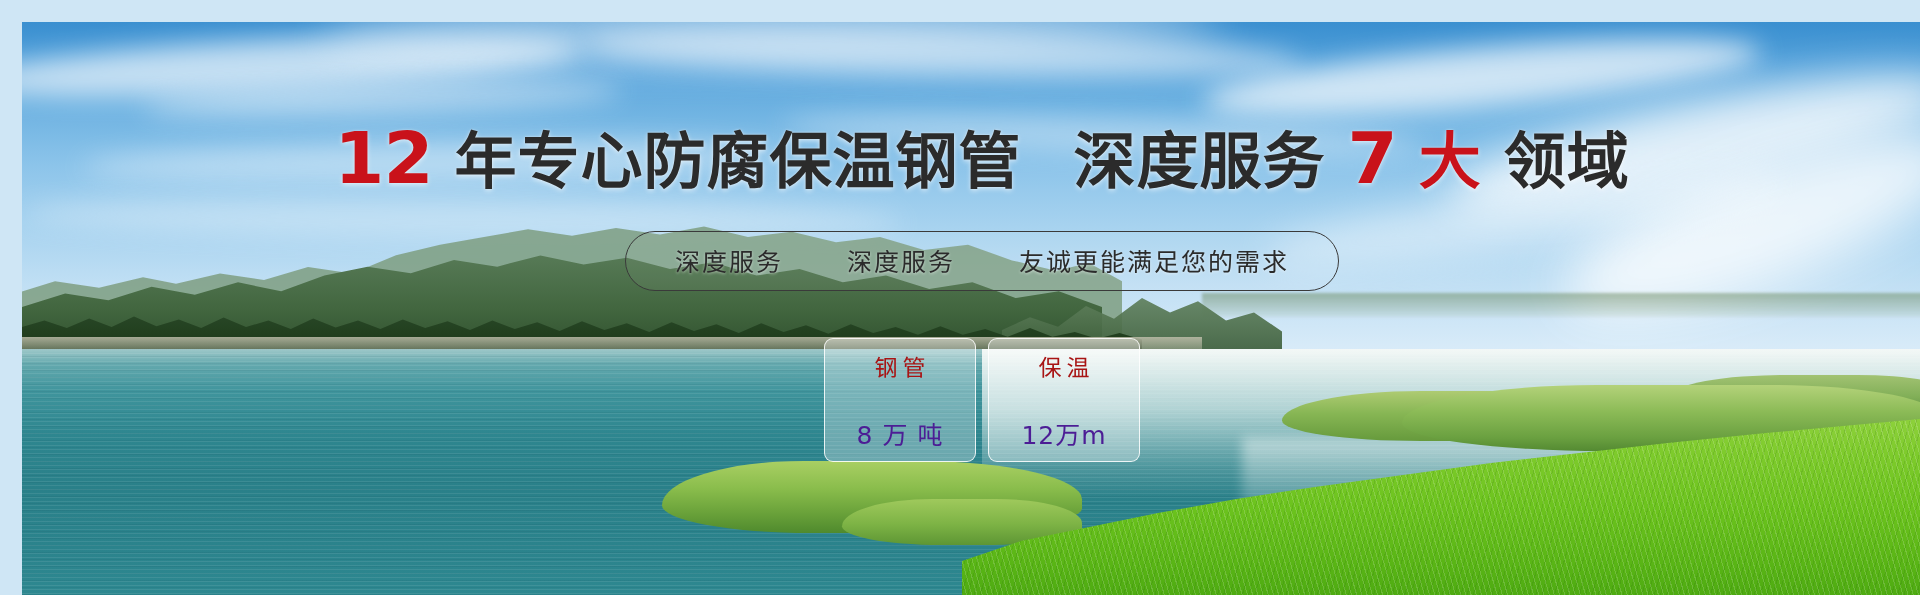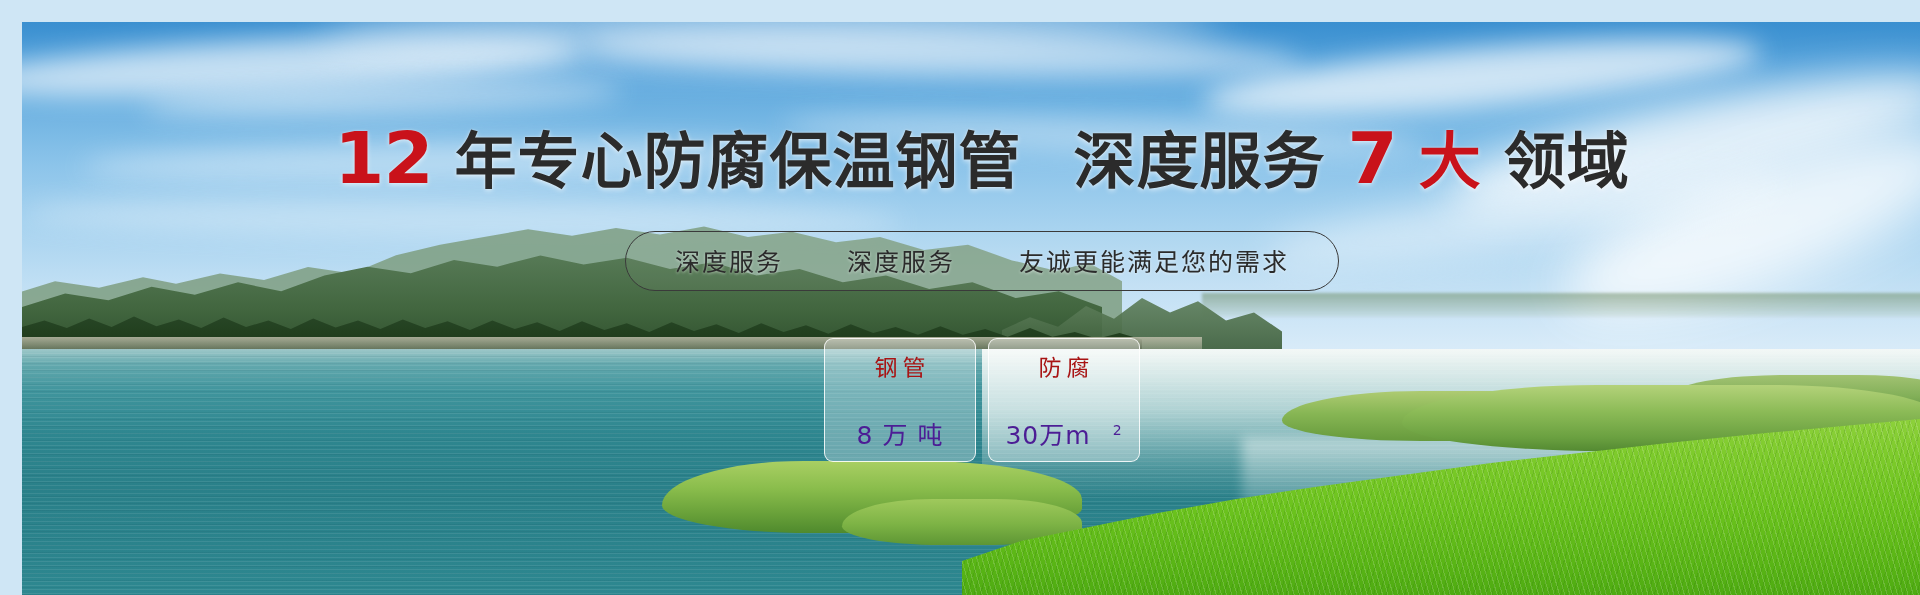--- a/index.html
+++ b/index.html
@@ -312,21 +312,21 @@
       <span>友诚更能满足您的需求</span>
     </div>
 
     <div class="cards">
 
       <div class="card">
         <div class="card-title">钢管</div>
         <div class="card-value"><span>8 万 吨</span></div>
       </div>
 
+
       <div class="card">
-        <div class="card-title">防腐</div>
-        <div class="card-value"><span>30万m</span><sup>2</sup></div>
+        <div class="card-title">保温</div>
+        <div class="card-value"><span>12万m</span></div>
       </div>
-
 
     </div>
   </div>
 </div>
 
 </body></html>

